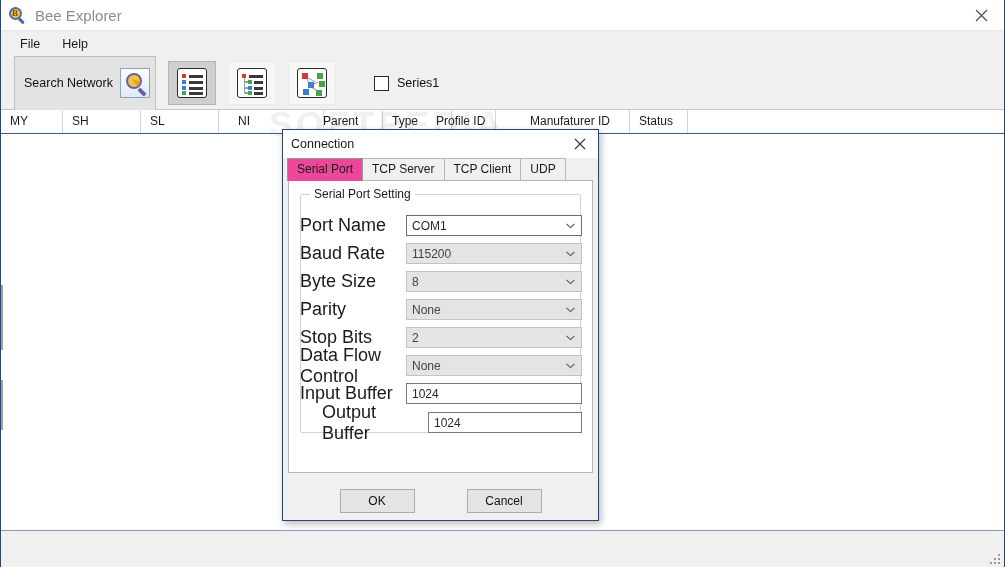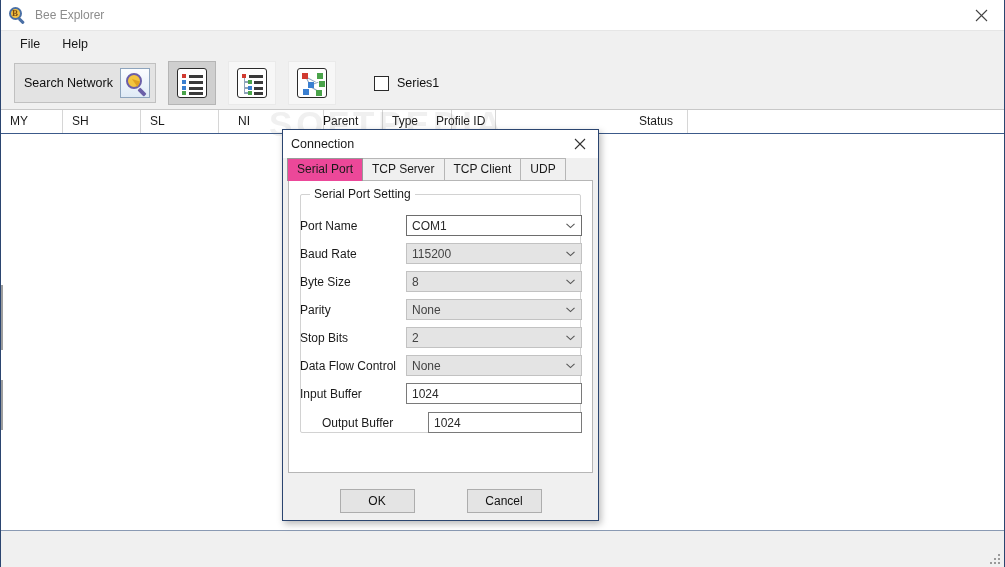--- a/index.html
+++ b/index.html
@@ -60,21 +60,21 @@
     position: absolute;
     left: 10px; top: 10px;
     width: 7px; height: 2.5px;
     background: #4a6fa5;
     transform: rotate(45deg);
     transform-origin: left center;
     border-radius: 1px;
   }
   #window-title {
     margin-left: 9px;
-    font-size: 12px;
+    font-size: 15px;
     color: #8c8c8c;
   }
   #close-button {
     position: absolute;
     right: 0; top: 0;
     width: 46px; height: 30px;
     display: flex; align-items: center; justify-content: center;
     cursor: default;
   }
   #close-button svg { display: block; }
@@ -97,21 +97,21 @@
   
   #toolbar {
     height: 53px;
     background: #f0f0f0;
     display: flex;
     align-items: center;
     padding-left: 13px;
     border-bottom: 1px solid #c8c8c8;
   }
   #search-network-button {
-    height: 40px;
+    height: 55px;
     display: flex;
     align-items: center;
     background: #e3e3e3;
     border: 1px solid #c0c0c0;
     padding: 0 5px 0 9px;
     cursor: default;
   }
   #search-network-label {
     font-size: 12.5px;
     color: #111;
@@ -350,21 +350,21 @@
   .form-row {
     position: absolute;
     left: 11px;
     right: 10px;
     height: 21px;
     display: flex;
     align-items: center;
   }
   .form-label {
     width: 106px;
-    font-size: 12px;
+    font-size: 18px;
     color: #1a1a1a;
     flex: 0 0 auto;
   }
   .form-control {
     flex: 1 1 auto;
     height: 21px;
     border: 1px solid #a3a3a3;
     position: relative;
     display: flex;
     align-items: center;
@@ -493,20 +493,21 @@
   </div>
 
   <div id="grid-header">
     <div class="grid-col" style="left:0px;width:62px;">MY</div>
     <div class="grid-col" style="left:62px;width:78px;">SH</div>
     <div class="grid-col" style="left:140px;width:78px;">SL</div>
     <div class="grid-col" style="left:228px;width:95px;">NI</div>
     <div class="grid-col" style="left:313px;width:69px;">Parent</div>
     <div class="grid-col" style="left:382px;width:69px;">Type</div>
     <div class="grid-col" style="left:426px;width:69px;">Profile ID</div>
+    <div class="grid-col" style="left:520px;width:109px;">Manufaturer ID</div>
     <div class="grid-col" style="left:629px;width:58px;">Status</div>
   </div>
 
   <div id="grid-body">
     <div class="edge-seg" style="top:150px;height:65px;"></div>
     <div class="edge-seg" style="top:245px;height:50px;"></div>
   </div>
 
   <div id="watermark">SOFTPEDIA</div>
 

